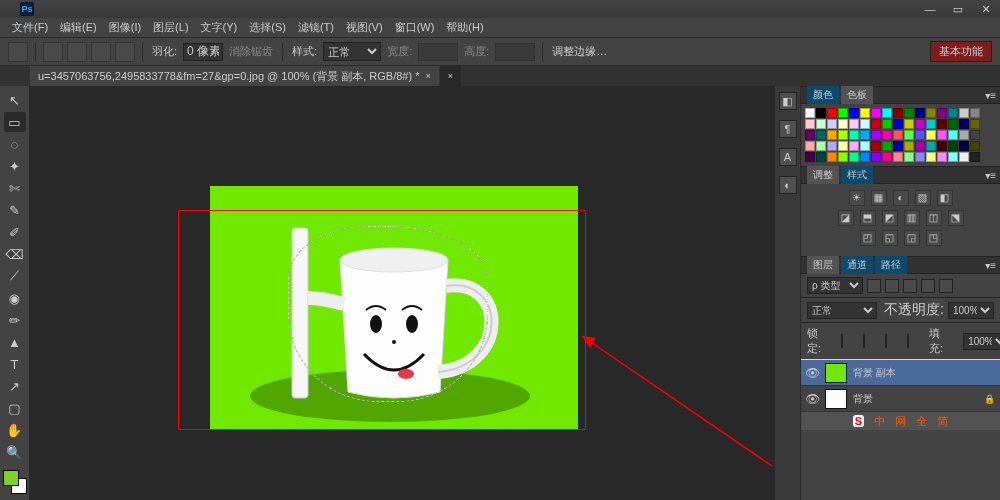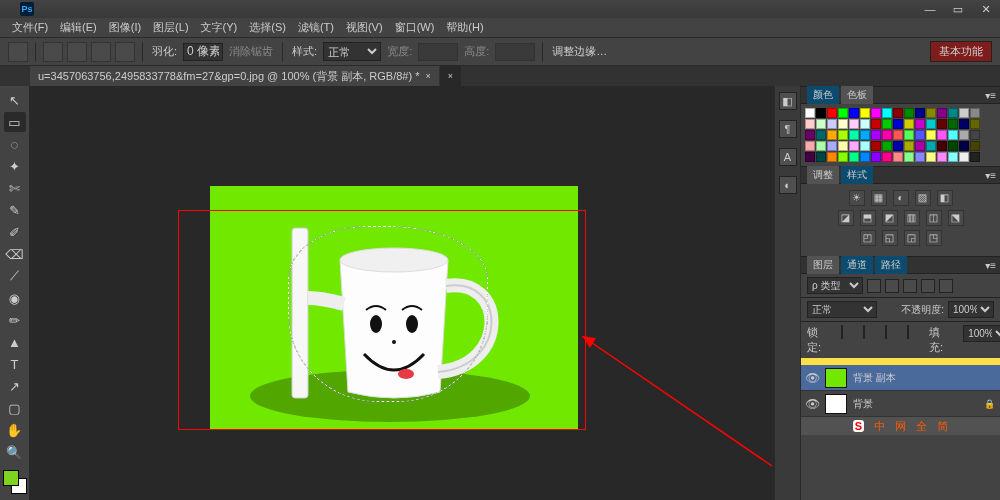--- a/index.html
+++ b/index.html
@@ -42,21 +42,21 @@
 .phead .ptab.active{background:#535353}
 .phead .menu{margin-left:auto;margin-right:4px;cursor:pointer;font-size:10px}
 .swatch-grid{padding:4px;display:grid;grid-template-columns:repeat(16,10px);gap:1px}
 .swatch-grid div{width:10px;height:10px;border:1px solid rgba(0,0,0,.3)}
 .adj{padding:6px}
 .adj .lbl{font-size:11px;margin-bottom:6px;display:block}
 .adj .iconrow{display:flex;gap:6px;justify-content:center;margin-bottom:4px}
 .adj .iconrow span{width:16px;height:16px;border:1px solid #333;background:#4a4a4a;cursor:pointer;font-size:10px;line-height:14px;text-align:center}
 .layers .opts{display:flex;align-items:center;gap:4px;padding:3px 6px;border-bottom:1px solid #222}
 .layers select{background:#333;border:1px solid #222;color:#ccc;font-size:10px;height:17px}
-.layers .row2{display:flex;gap:20px;padding:3px 6px;border-bottom:7px solid #fde047;font-size:10px}
+.layers .row2{display:flex;align-items:center;gap:20px;padding:3px 6px;border-bottom:1px solid #fde047;font-size:10px}
 .layers .mini{width:14px;height:14px;border:1px solid #222;background:#4a4a4a}
 .layerlist{flex:1}
 .layer{display:flex;align-items:center;height:26px;border-bottom:1px solid #333;padding:0 4px;gap:6px;cursor:pointer}
 .layer.sel{background:#4a6a9c}
 .layer .eye{width:14px;font-size:12px}
 .layer .thumb{width:22px;height:20px;background:#71e800;border:1px solid #111}
 .layer .thumb.bg{background:#fff}
 .layer .name{font-size:10px}
 .layer .lock{margin-left:auto;font-size:9px}
 .bottombar{height:18px;display:flex;align-items:center;justify-content:center;gap:10px;font-size:10px;background:#525252}
@@ -316,21 +316,21 @@
       <div class="opts">
         <select style="width:56px"><option>ρ 类型</option></select>
         <span class="mini"></span>
         <span class="mini"></span>
         <span class="mini"></span>
         <span class="mini"></span>
         <span class="mini"></span>
       </div>
       <div class="opts">
         <select style="width:70px"><option>正常</option></select>
-        <span style="margin-left:auto;font-size:10px">不透明度:</span>
+        <span style="margin-left:auto;font-size:14px">不透明度:</span>
         <select style="width:46px"><option>100%</option></select>
       </div>
       <div class="row2">
         <span>锁定:</span>
         <span class="mini"></span>
         <span class="mini"></span>
         <span class="mini"></span>
         <span class="mini"></span>
         <span style="margin-left:auto">填充:</span>
         <select style="width:46px"><option>100%</option></select>

